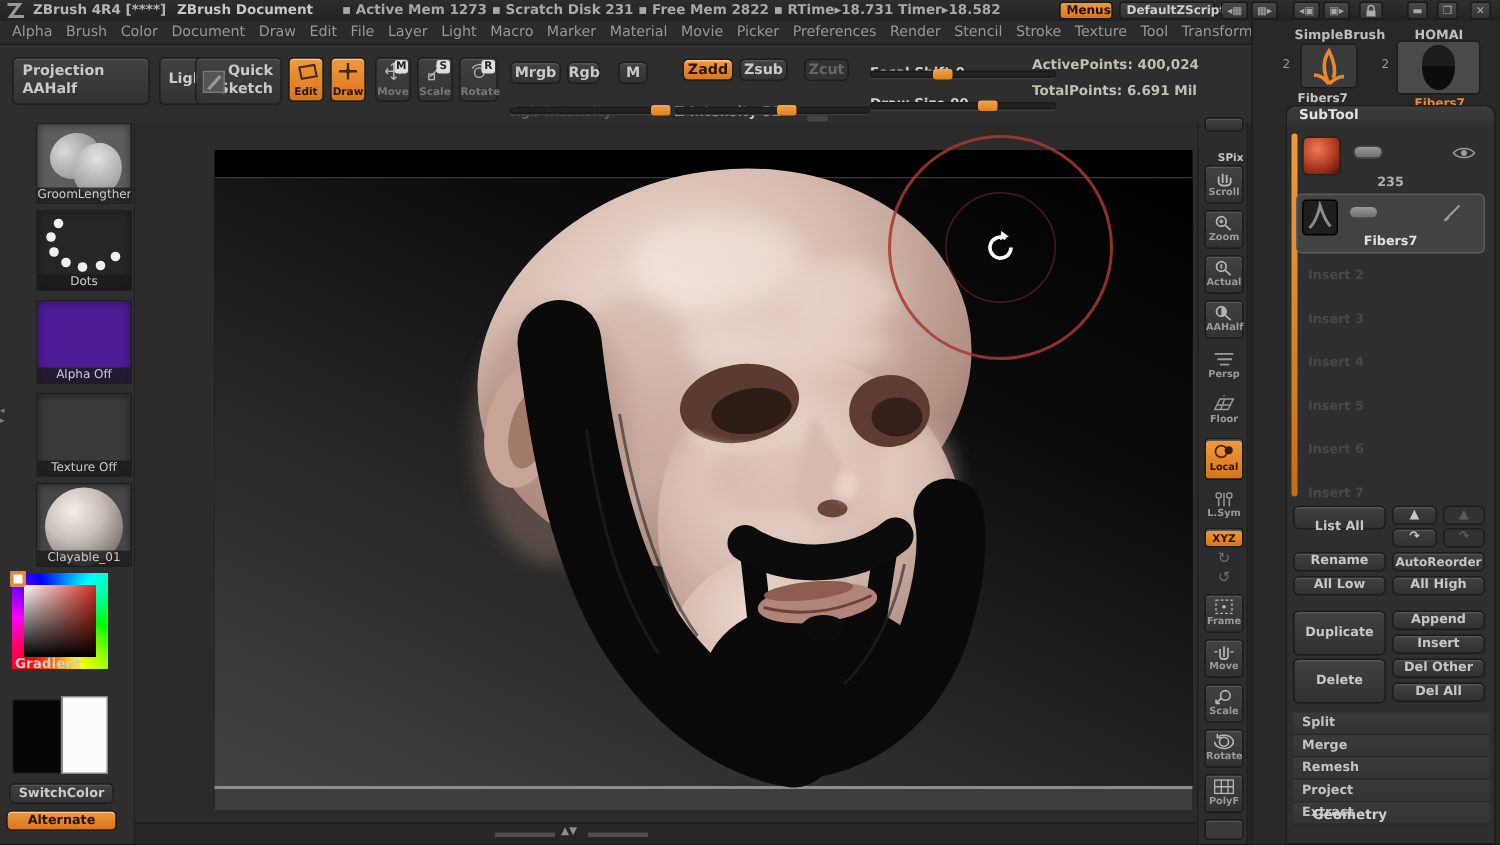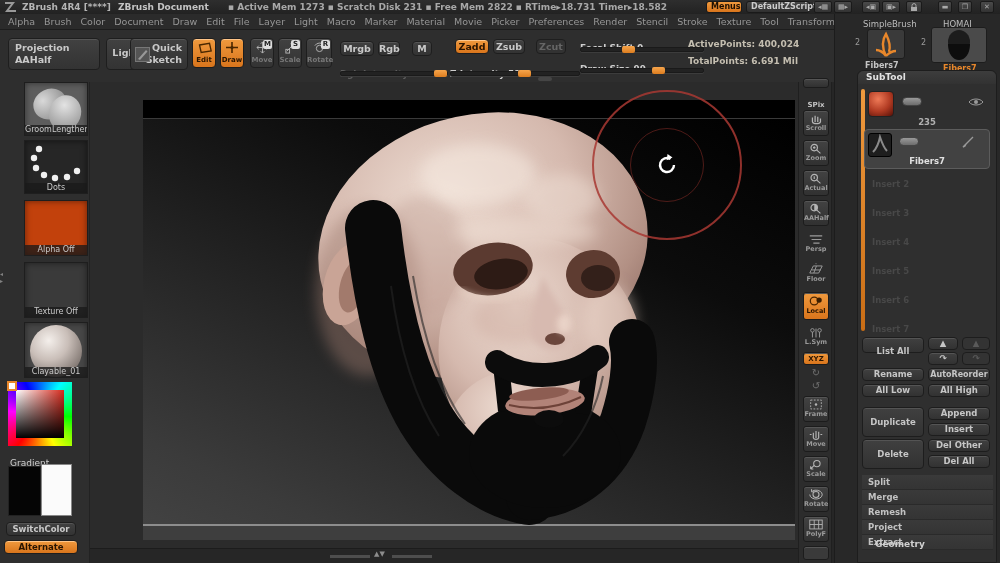--- a/index.html
+++ b/index.html
@@ -44,21 +44,21 @@
   #bottomdiv{position:absolute;left:0;top:466px;width:708px;height:15px;background:#262626;border-top:1px solid #1c1c1c;}
   
   #rightshelf{left:798px;top:82px;width:34px;height:481px;background:#2c2c2c;border-left:1px solid #1f1f1f;border-right:1px solid #1f1f1f;}
   .rsbtn{position:absolute;left:4px;width:26px;border-radius:3px;background:linear-gradient(#424242,#313131);border:1px solid #1c1c1c;box-shadow:inset 0 1px 0 #555;text-align:center;}
   .rsbtn.orange{background:linear-gradient(#f09a3e,#d9751c);}
   .rsbtn .lbl{display:block;font-size:6.5px;color:#9a9a9a;line-height:7px;font-weight:bold;}
   .rsbtn.orange .lbl{color:#2a1500;}
   .rsbtn svg{display:block;margin:1px auto 0;}
   
   #righttray{left:834px;top:14px;width:166px;height:549px;background:#282828;border-left:1px solid #1c1c1c;}
-  .qcap{position:absolute;font-size:8.5px;font-weight:normal;color:#bdbdbd;text-align:right;}
+  .qcap{position:absolute;font-size:8.5px;font-weight:bold;color:#bdbdbd;text-align:right;}
   #subtool{position:absolute;left:22px;top:56px;width:140px;height:493px;background:#2f2f2f;border:1px solid #1d1d1d;border-radius:6px 6px 0 0;}
   #subtool .hdr{height:13px;background:linear-gradient(#3d3d3d,#323232);border-radius:6px 6px 0 0;font-size:9px;font-weight:bold;color:#e2e2e2;padding:1px 0 0 8px;}
   #stscroll{position:absolute;left:3px;top:18px;width:4px;height:242px;background:linear-gradient(#f09a3e,#c96d15);border-radius:2px;}
   .pill{display:inline-block;width:20px;height:9px;background:linear-gradient(#9a9a9a,#6d6d6d);border-radius:5px;border:1px solid #444;vertical-align:middle;}
   .ghost{position:absolute;left:14px;font-size:8.5px;color:#484848;font-weight:bold;}
   .stbtn{position:absolute;background:linear-gradient(#404040,#323232);border:1px solid #1d1d1d;border-radius:4px;box-shadow:inset 0 1px 0 #545454;color:#c6c6c6;font-size:8.5px;font-weight:bold;text-align:center;}
   .stbtn.dim{color:#5a5a5a;}
   .section{position:absolute;left:4px;width:131px;height:15px;background:linear-gradient(#3a3a3a,#343434);border-bottom:1px solid #2a2a2a;font-size:8.5px;font-weight:bold;color:#c2c2c2;padding:2px 0 0 6px;}
 </style>
 </head>
@@ -194,38 +194,38 @@
             <circle cx="11" cy="27" r="3.2"></circle>
             <circle cx="19" cy="34" r="3.2"></circle>
             <circle cx="30" cy="37" r="3.2"></circle>
             <circle cx="42" cy="36" r="3.2"></circle>
             <circle cx="52" cy="30" r="3.2"></circle>
           </g>
       </svg>
       <div class="cap">Dots</div>
     </div>
 
-    <div class="thumb" style="top:118px;height:56px;background:#c2410c">
+    <div class="thumb" style="top:118px;height:56px;background:#4c1d95">
       <div class="cap">Alpha Off</div>
     </div>
 
     <div class="thumb" style="top:180px;height:56px;background:#3a3a3a">
       <div class="cap">Texture Off</div>
     </div>
 
     <div class="thumb" style="top:240px;height:56px;background:#474747">
       <div class="abs" style="left:5px;top:2px;width:52px;height:52px;border-radius:50%;background:radial-gradient(circle at 36% 30%,#f4efeb,#c9beb8 40%,#867c77 75%,#4b4643 100%)"></div>
       <div class="cap">Clayable_01</div>
     </div>
 
     <div class="abs" style="left:8px;top:300px;width:64px;height:64px;background:conic-gradient(from 215deg,#f00,#f0f,#00f,#0ff,#0f0,#ff0,#f00)">
       <div class="abs" style="left:8px;top:8px;width:48px;height:48px;background:linear-gradient(to bottom,rgba(0,0,0,0),#000),linear-gradient(to right,#fff,#d62b1e)"></div>
       <div class="abs" style="left:-1px;top:-1px;width:10px;height:10px;background:#fff;border:2px solid #e8872b"></div>
     </div>
-    <div class="abs" style="left:10px;top:376px;font-size:9px;font-weight:normal;color:#cfcfcf">Gradient</div>
+    <div class="abs" style="left:10px;top:356px;font-size:9px;font-weight:bold;color:#cfcfcf">Gradient</div>
 
     <div class="abs" style="left:8px;top:384px;width:33px;height:50px;background:#050505;border:1px solid #222"></div>
     <div class="abs" style="left:41px;top:382px;width:31px;height:52px;background:#fbfbfb;border:1px solid #888"></div>
     <div class="abs btn" style="left:6px;top:440px;width:70px;height:14px;line-height:12px;font-size:8.5px">SwitchColor</div>
     <div class="abs btn orange" style="left:4px;top:458px;width:74px;height:14px;line-height:12px;font-size:8.5px">Alternate</div>
 
     <div class="abs" style="left:0px;top:188px;width:7px;font-size:6px;color:#808080;line-height:7px">◂<br>▸</div>
   </div>
 
   <div class="abs" id="canvasarea">
@@ -302,21 +302,21 @@
     </div>
     <div id="bottomdiv">
       <div class="abs" style="left:240px;top:6px;width:40px;height:3px;background:#4e4e4e"></div>
       <span class="abs" style="left:284px;top:1px;font-size:7px;color:#8d8d8d">▲▼</span>
       <div class="abs" style="left:302px;top:6px;width:40px;height:3px;background:#4e4e4e"></div>
     </div>
   </div>
 
   <div class="abs" id="rightshelf">
     <div class="rsbtn" style="top:-4px;height:10px"></div>
-    <div class="abs" style="left:4px;top:10px;width:26px;text-align:center">
+    <div class="abs" style="left:4px;top:10px;width:26px;text-align:right">
       <span style="font-size:7px;font-weight:bold;color:#c5c5c5">SPix</span>
       <div style="height:4px;background:#222;border-radius:2px;position:relative">
           <div style="position:absolute;left:2px;top:0;width:12px;height:4px;background:#e8872b;border-radius:2px"></div>
         </div>
     </div>
     <div class="rsbtn" style="top:28px;height:26px">
       <svg width="16" height="13" viewBox="0 0 18 14">
           <path d="M5 11V6M8 11V4M11 11V5M14 11V7M5 11c1 2.5 8 2.5 9 0" stroke="#b5b5b5" fill="none" stroke-width="1.4"></path>
         </svg>
       <span class="lbl">Scroll</span>

